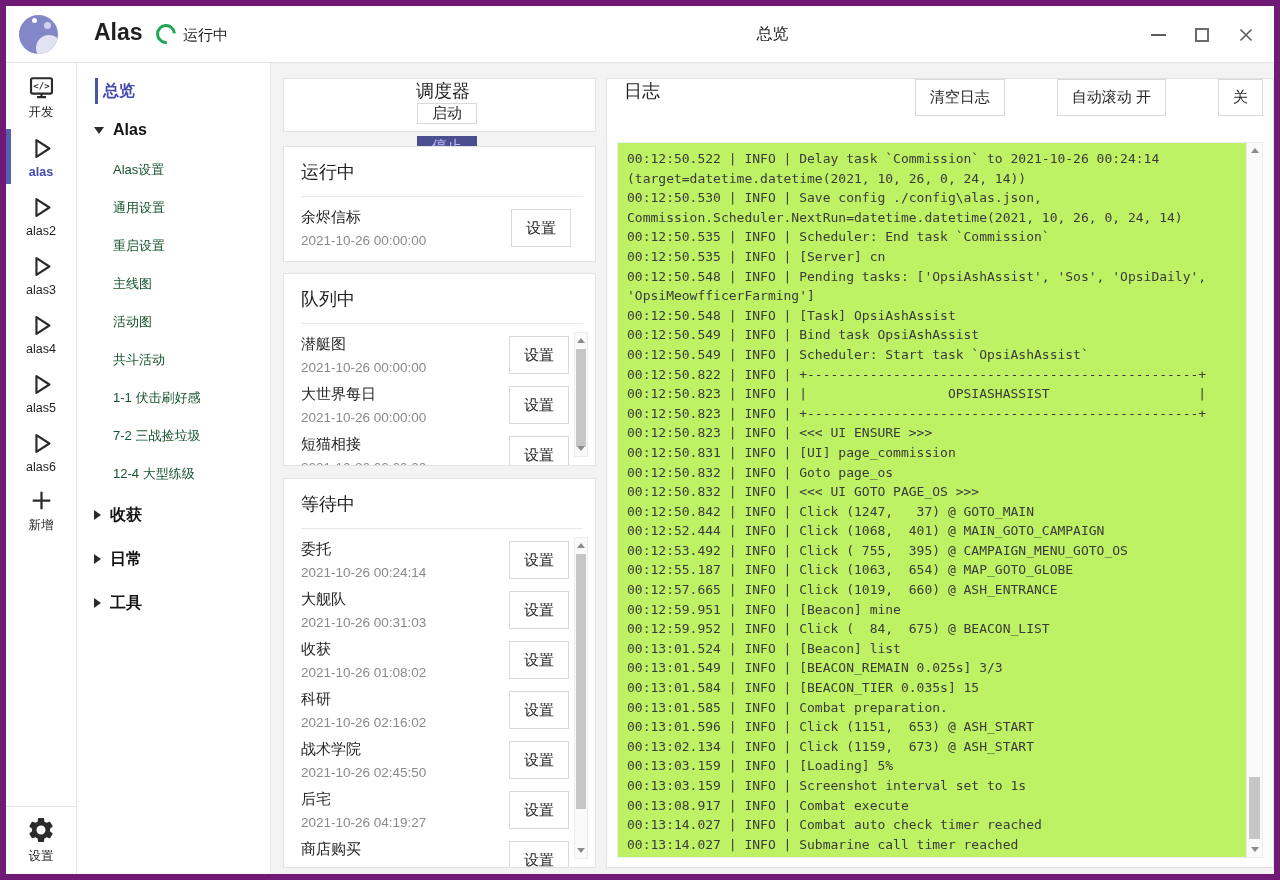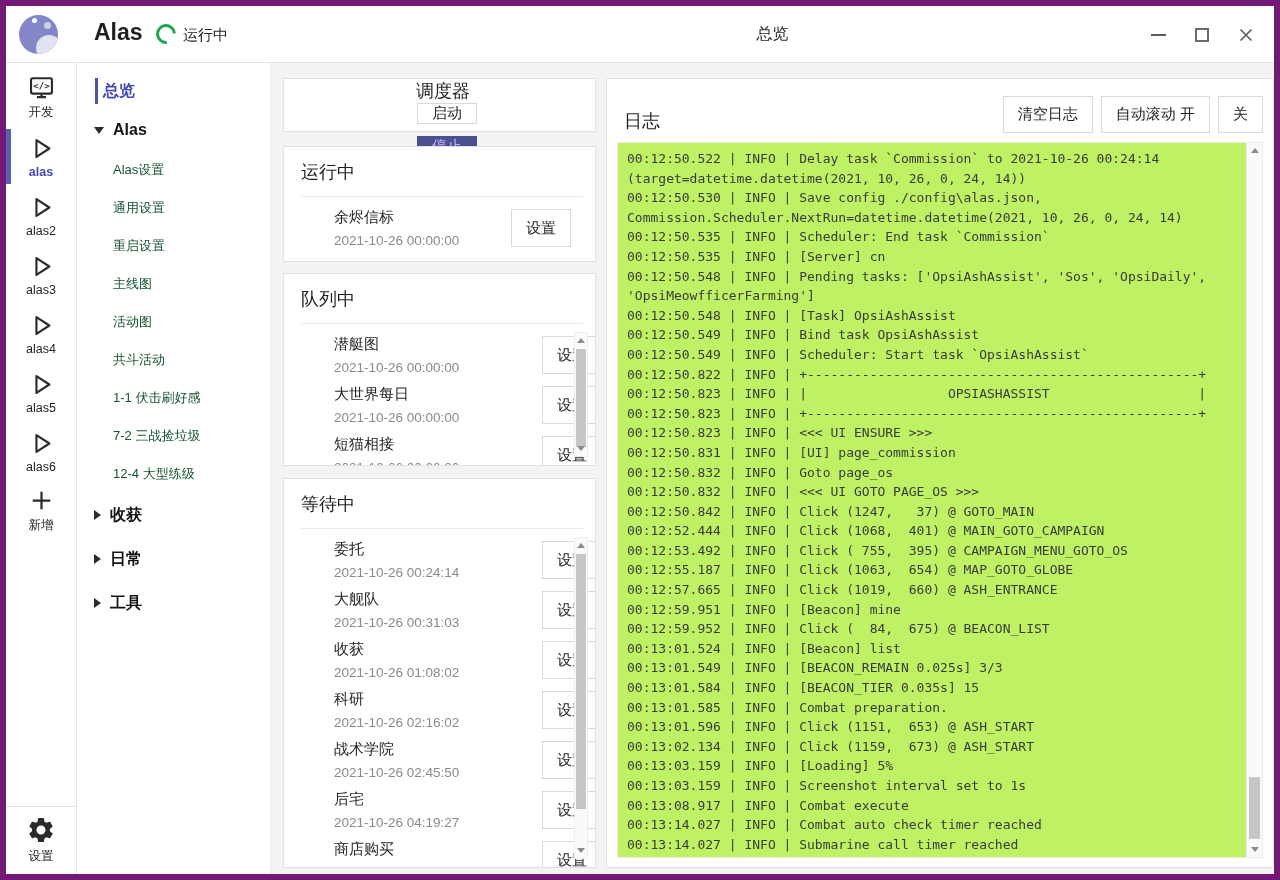--- a/index.html
+++ b/index.html
@@ -61,41 +61,41 @@
 
   .sched{ left:277px; top:72px; width:313px; height:54px; display:flex; align-items:center; padding:0 10px 0 17px;flex-direction:column; }
   .sched .sec-title{ flex:1; }
   .sched .btn{ margin-left:8px; min-width:58px; }
 
   .tsec{ left:277px; width:313px; padding:13px 12px 0 17px; overflow:hidden; }
   .tsec.sec0{ top:140px; height:116px; }
   .tsec.sec1{ top:267px; height:193px; }
   .tsec.sec2{ top:472px; height:390px; }
   .sec-div{ border-top:1px solid #e8e8e8; margin:12px 0 0 0; }
-  .sec-list{ margin-top:3px;margin-left:33px; }
+  .sec-list{ margin-top:3px; }
   .tsec.scrollable .sec-list{ width:268px; }
   .trow{ position:relative; height:50px; padding-top:8px; }
   .tname{ font-size:15px; color:#262626; }
   .ttime{ font-size:13.5px; color:var(--gray); margin-top:6px; }
   .tbtn{ position:absolute; right:0; top:9px; min-width:56px; height:38px; }
   .tsec.sec0 .tbtn{ right:12px; }
 
   
   .fakebar{ position:absolute; width:14px; background:#fafafa; border:1px solid #ededed; }
   .tsec .fakebar{ top:58px; bottom:8px; right:7px; }
   .sb-up,.sb-down{ position:absolute; left:50%; transform:translateX(-50%); width:0; height:0; }
   .sb-up{ top:5px; border-left:4px solid transparent; border-right:4px solid transparent; border-bottom:5px solid #8b8b8b; }
   .sb-down{ bottom:5px; border-left:4px solid transparent; border-right:4px solid transparent; border-top:5px solid #8b8b8b; }
   .sb-thumb{ position:absolute; left:1px; right:1px; background:#c6c6c6; }
   .sec1 .sb-thumb{ top:16px; height:98px; }
   .sec2 .sb-thumb{ top:16px; height:255px; }
 
   
   .log-panel{ left:600px; top:72px; width:668px; height:790px; }
-  .log-head{ height:54px; display:flex; align-items:flex-end; padding:0 10px 0 17px; }
+  .log-head{ height:54px; display:flex; align-items:flex-start; padding:0 10px 0 17px;gap:44px; }
   .log-head .sec-title{ flex:1; }
   .log-head .btn{ margin-left:8px; }
   .log-box{ position:absolute; left:10px; right:10px; top:63px; bottom:9px; border:1px solid #ededed; background:#bef264; }
   .log-pre{ position:absolute; left:0; right:17px; top:0; bottom:0; padding:6px 0 0 9px; font-family:"DejaVu Sans Mono","Liberation Mono",monospace; font-size:13px; line-height:19.6px; color:#3a3a3a; white-space:pre; overflow:hidden; }
   .log-bar{ top:0; bottom:0; right:0; width:16px; border:none; border-left:1px solid #ededed; background:#fafafa; }
   .log-bar .sb-thumb{ bottom:18px; height:62px; left:2px; right:2px; }
 </style>
 </head>
 <body>
 

